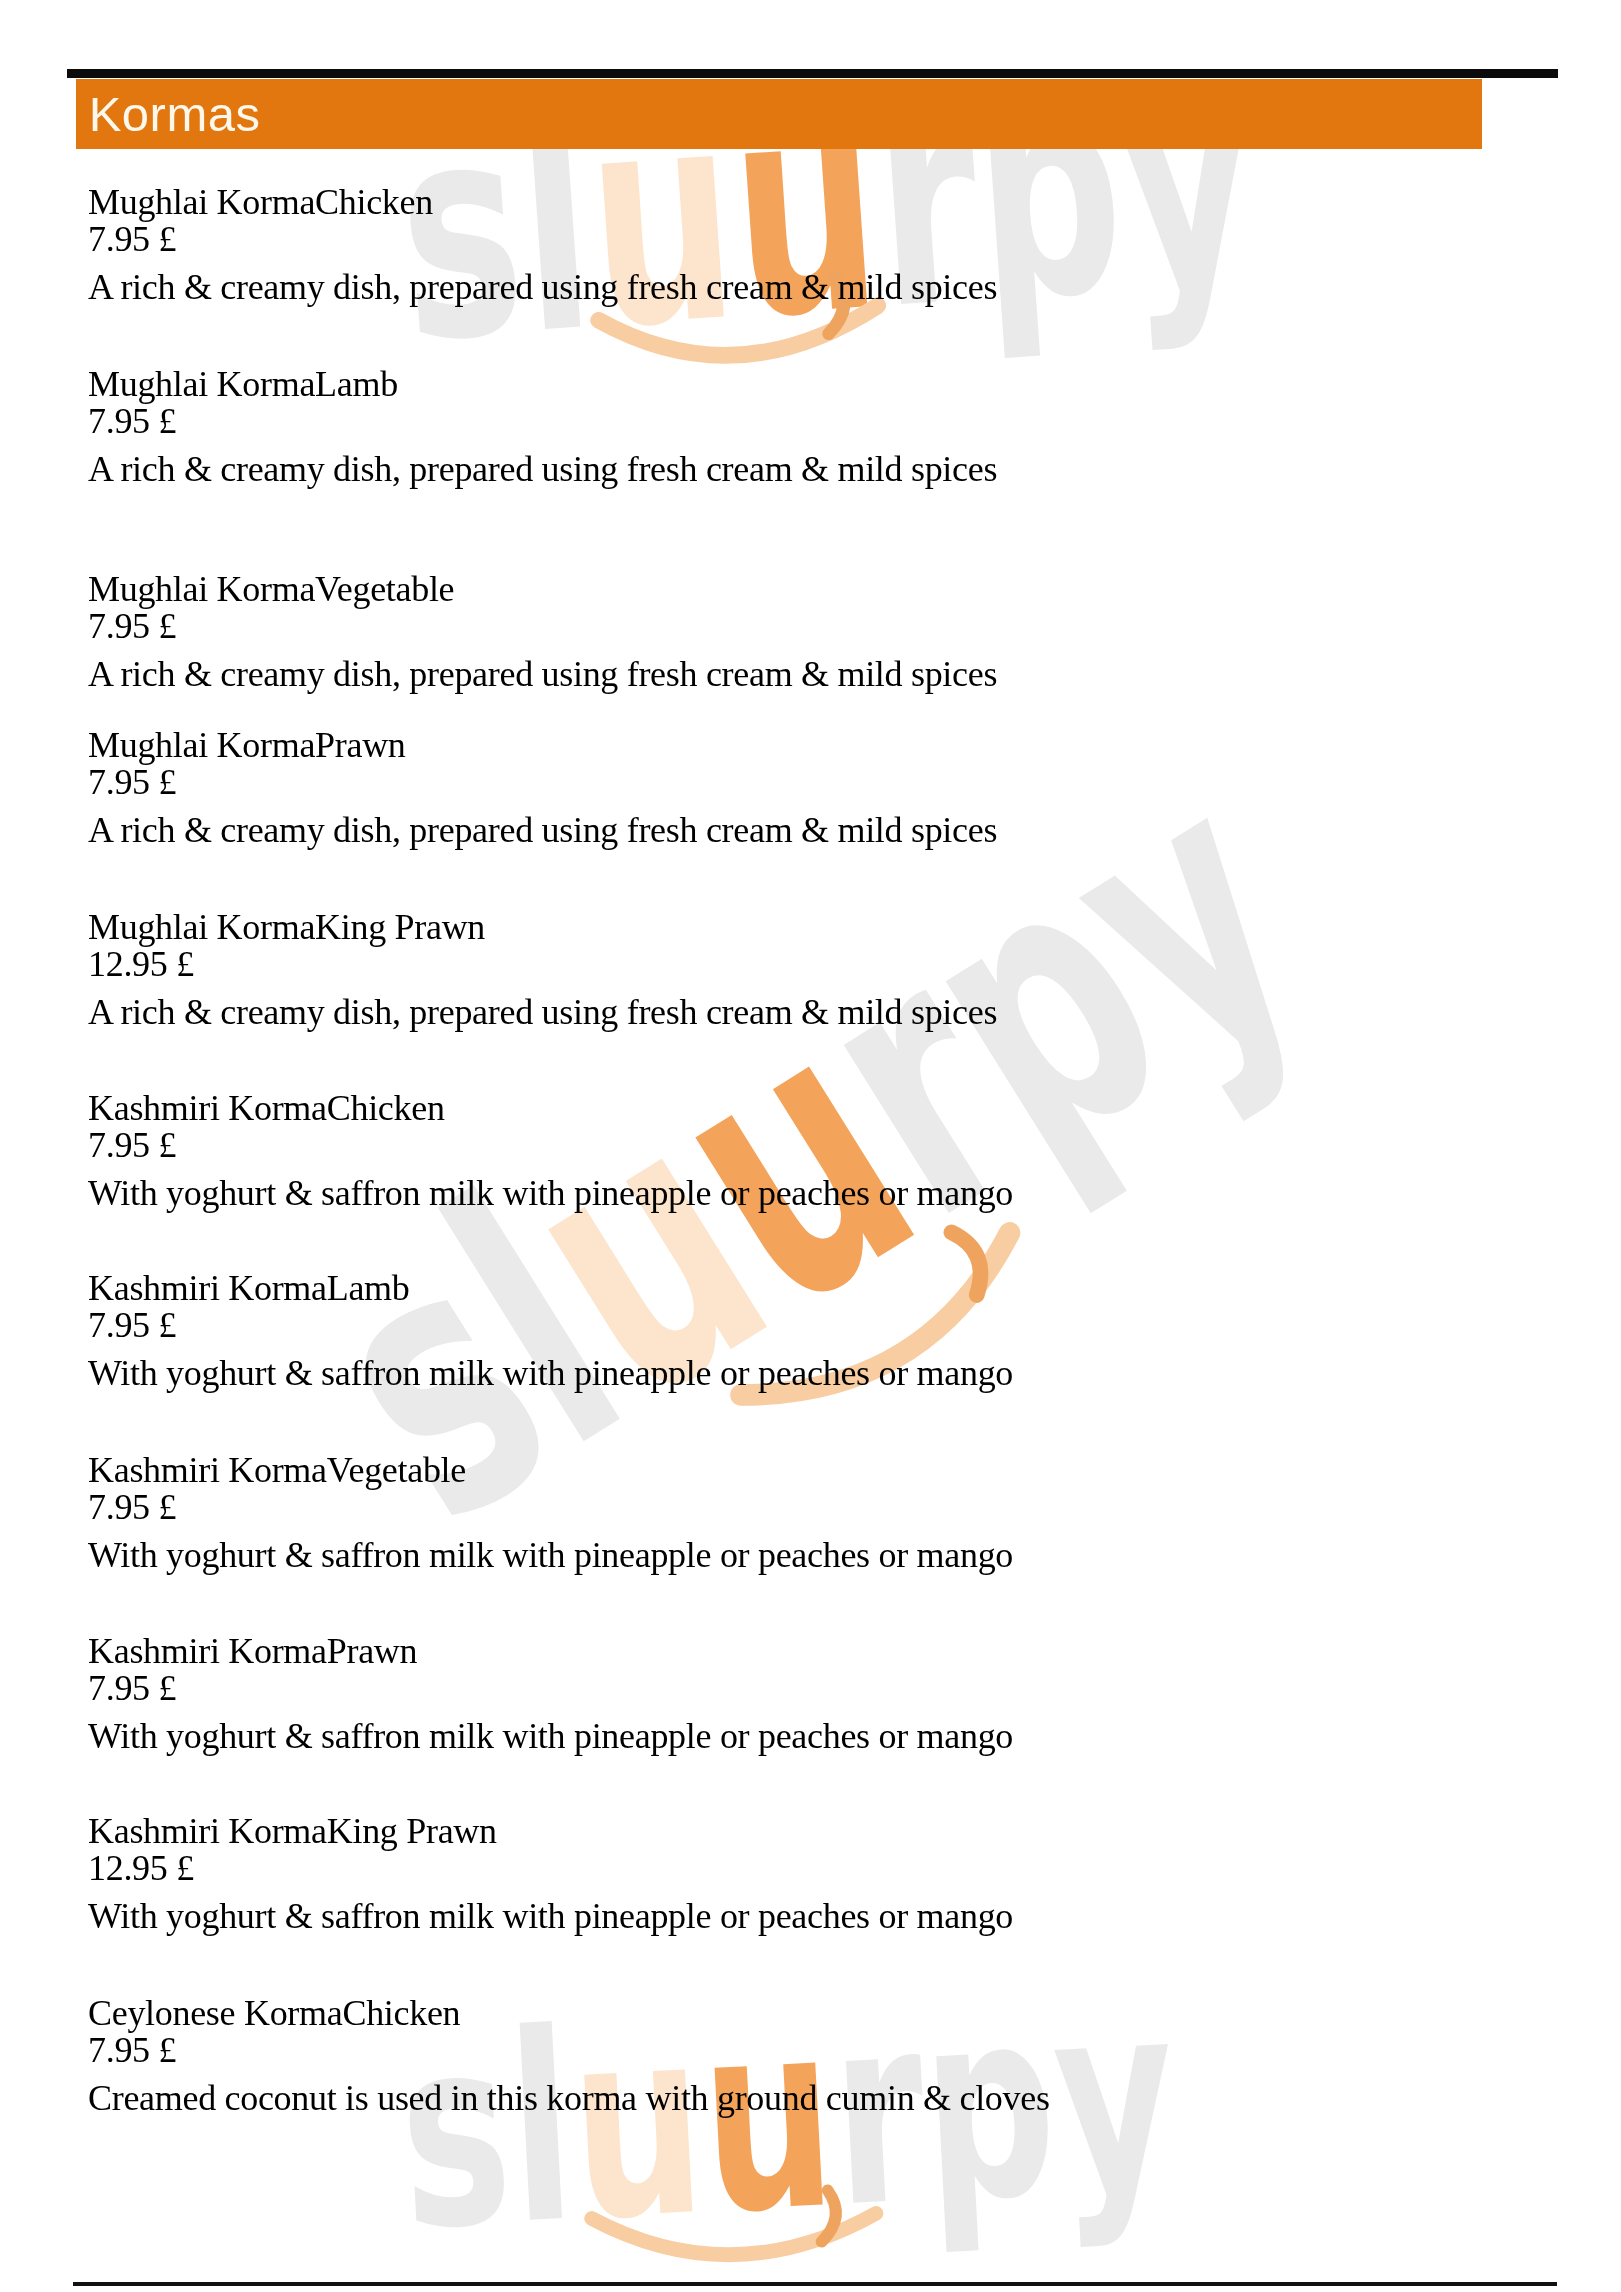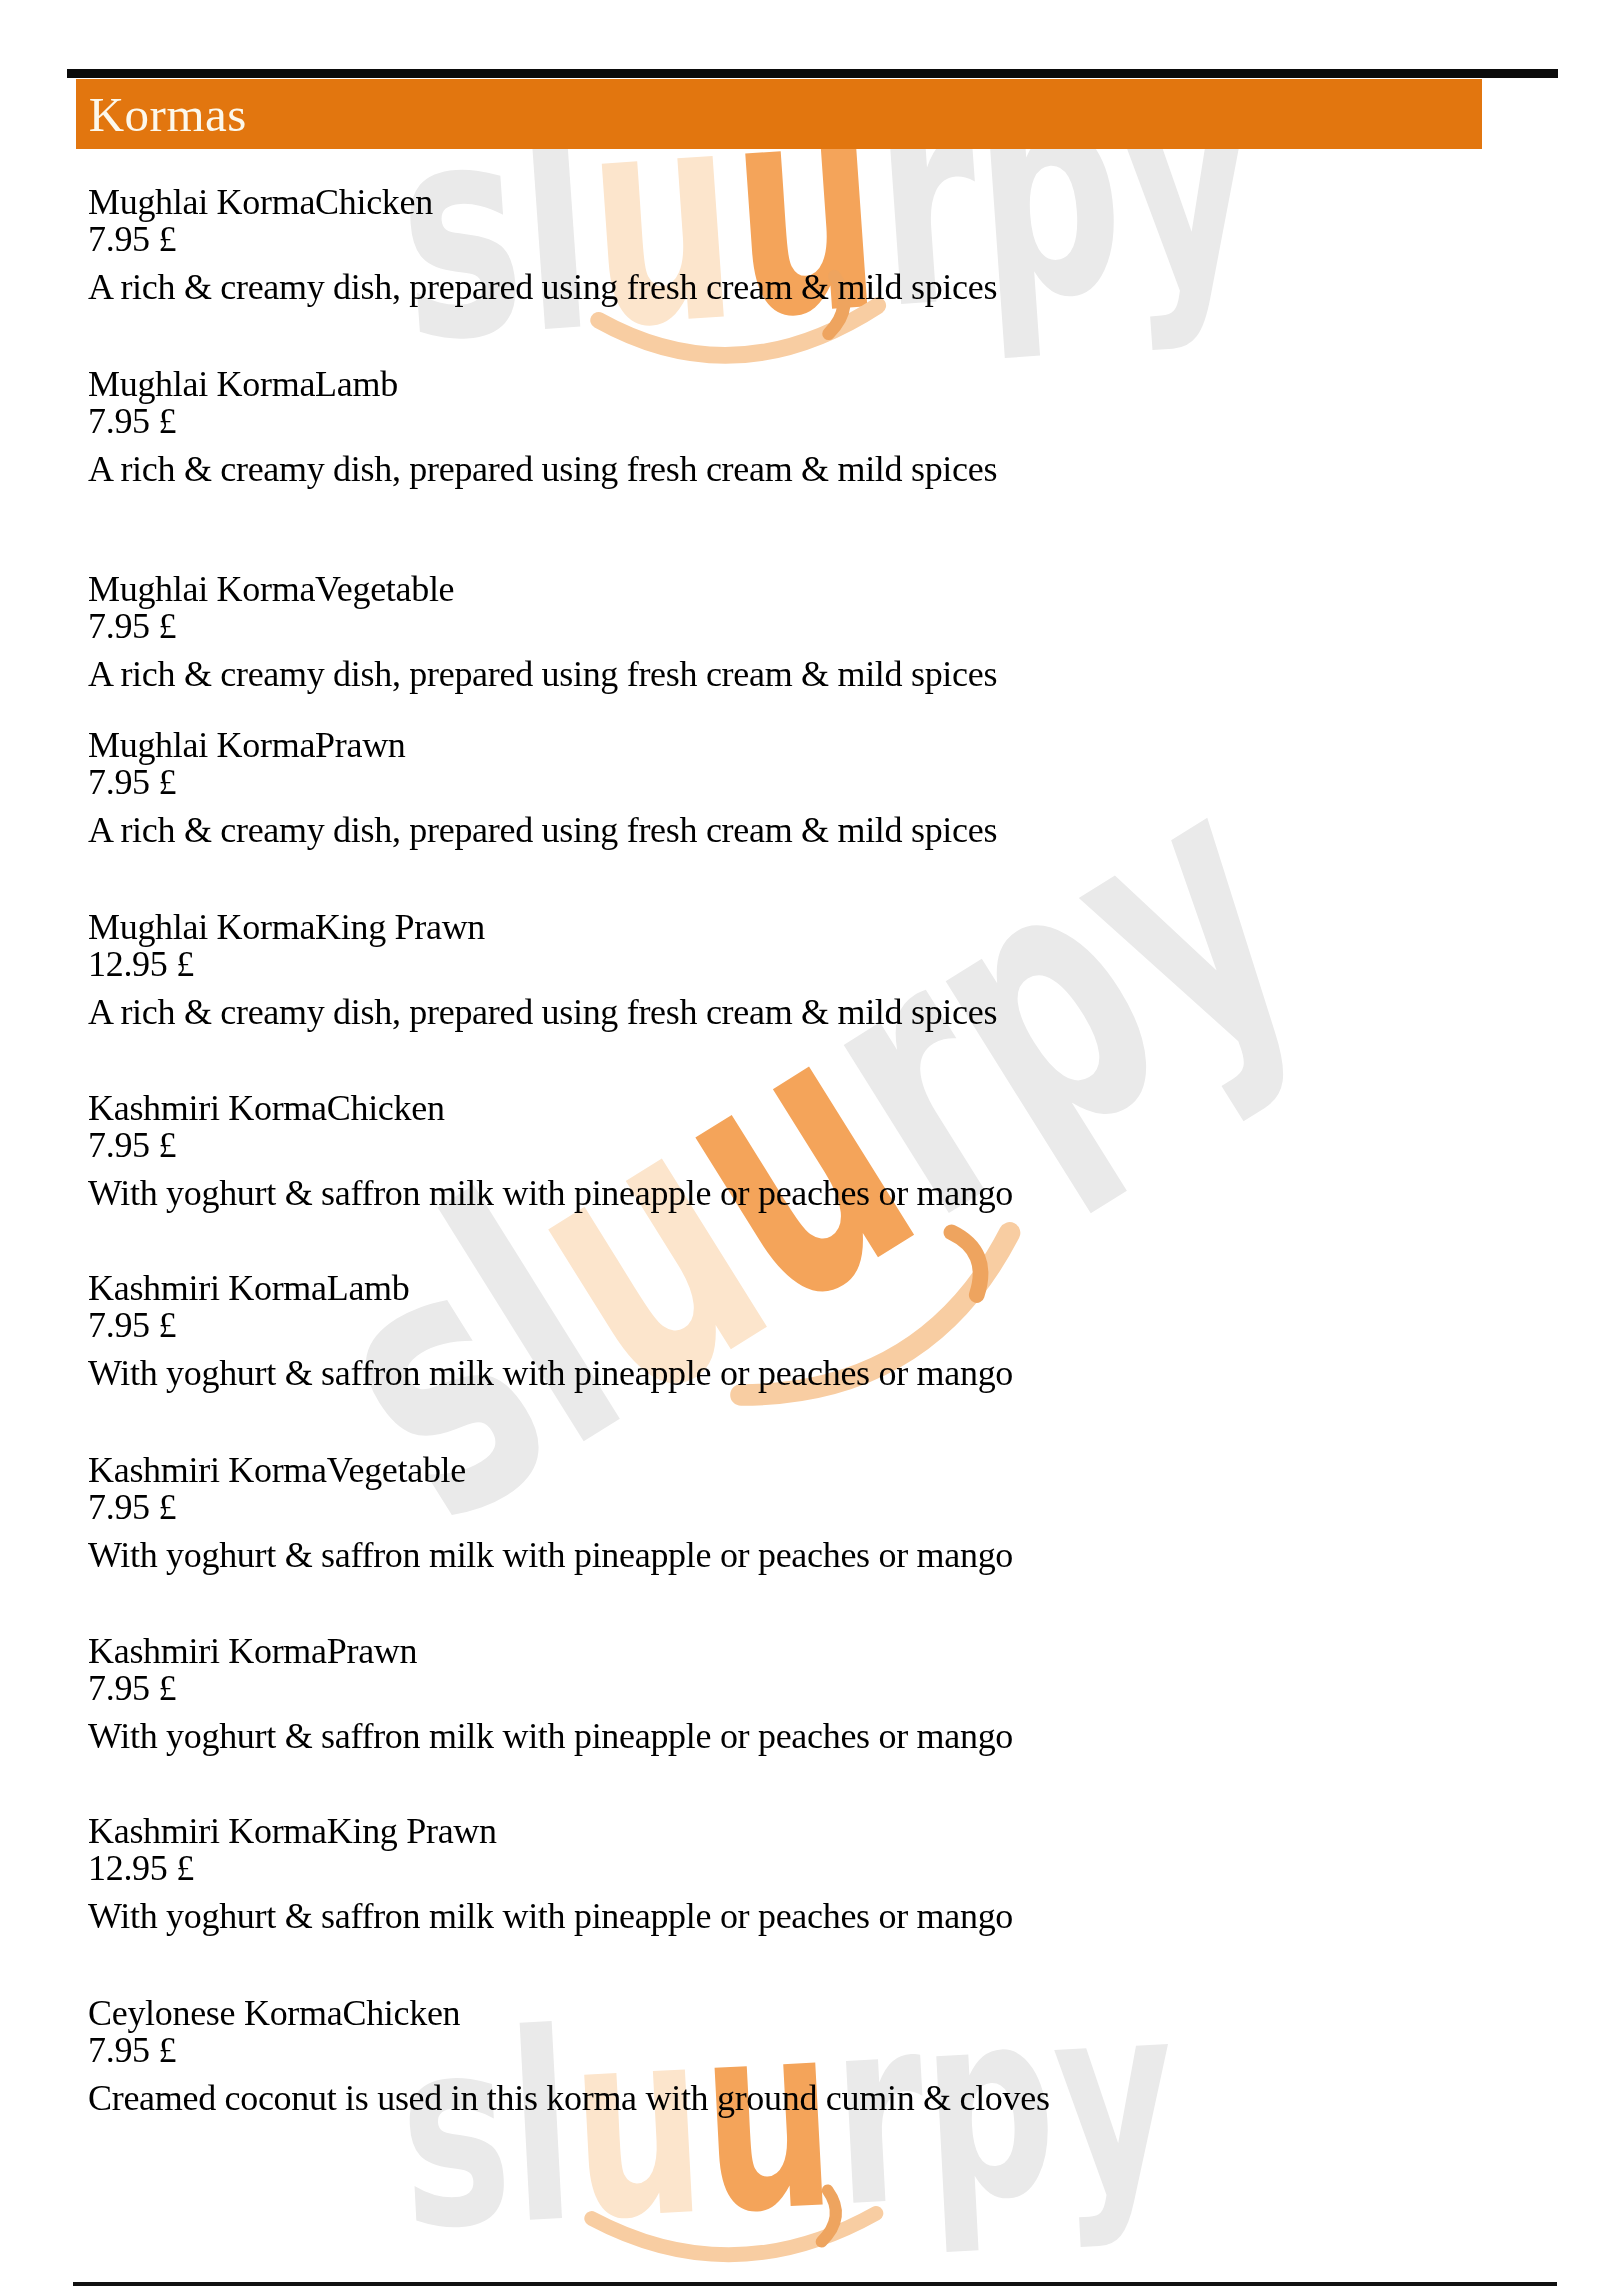--- a/index.html
+++ b/index.html
@@ -62,21 +62,21 @@
     <path d="M190,212 Q330,296 480,222" fill="none" stroke-width="15" stroke-linecap="round" stroke="#f8cda2"></path>
     <path d="M432,196 q18,28 -9,52" fill="none" stroke-width="12" stroke-linecap="round" stroke="#eea45f"></path>
   </svg>
 </div>
 
 <div class="content">
 
   <div class="top-rule"></div>
 
   <div class="section-header" style="background-color: rgb(226, 118, 15);">
-    <span class="title" style="color: rgb(252, 248, 236); font-family: Liberation Serif, serif;">Kormas</span>
+    <span class="title" style="color: rgb(252, 248, 236);">Kormas</span>
   </div>
 
   <div class="menu-item" style="top:184px">
     <div class="row">
         <span class="name">Mughlai KormaChicken</span>
         <span class="price">7.95 £</span>
       </div>
     <div class="desc">A rich &amp; creamy dish, prepared using fresh cream &amp; mild spices</div>
   </div>
 

